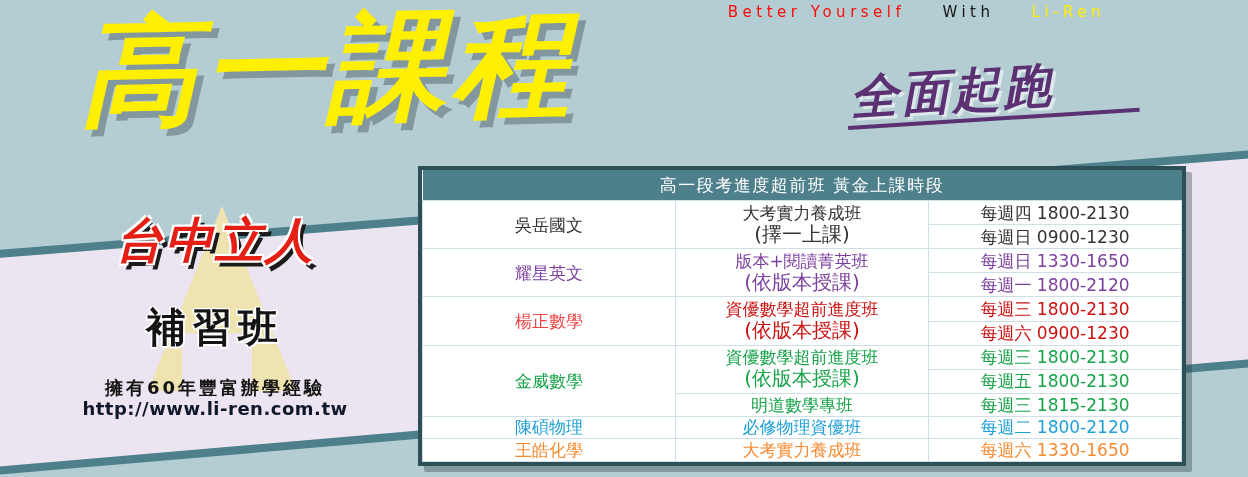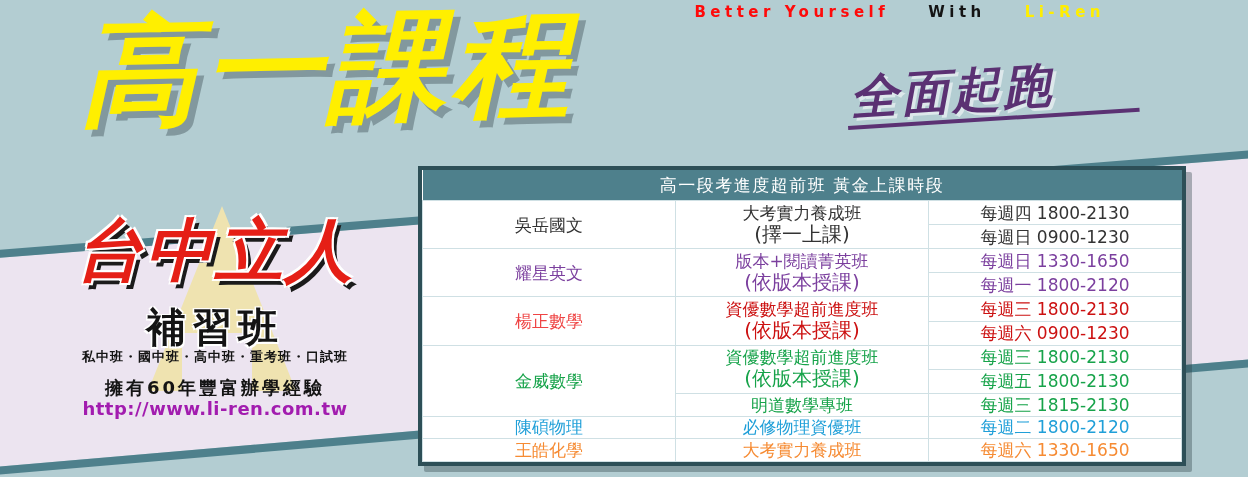--- a/index.html
+++ b/index.html
@@ -27,21 +27,21 @@
   }
   .rule-bot{
     position:absolute;left:-40px;top:470px;width:1340px;height:8px;
     background:#4e808c;transform:rotate(-4.9deg);transform-origin:0 0;
   }
 
   
   .tagline{
     position:absolute;left:0;top:3px;width:1112px;text-align:right;
     padding-right:7px;box-sizing:border-box;
-    font-size:15px;font-weight:bold;letter-spacing:4.5px;white-space:nowrap;
+    font-size:15px;font-weight:normal;letter-spacing:4.5px;white-space:nowrap;
   }
   .tag-red{color:#ff0a0a;}
   .tag-black{color:#141414;}
   .tag-yellow{color:#ffee00;}
 
   
   .headline{
     position:absolute;left:78px;top:14px;
     font-family:"DejaVu Serif","Liberation Serif",serif;
     font-size:118px;line-height:1.0;font-weight:bold;font-style:italic;
@@ -68,42 +68,42 @@
     position:absolute;left:118px;top:8px;width:0;height:0;
     border-left:74px solid transparent;border-right:74px solid transparent;
     border-bottom:185px solid #efe3b0;
   }
   .logo-a-cut{
     position:absolute;left:152px;top:135px;width:70px;height:58px;background:#ece4f0;
   }
   .logo-main{
     position:absolute;left:0;top:18px;width:370px;text-align:center;
     font-family:"DejaVu Serif","Liberation Serif",serif;
-    font-size:68px;font-weight:bold;font-style:italic;color:#e51f16;
+    font-size:48px;font-weight:bold;font-style:italic;color:#e51f16;
     letter-spacing:2px;white-space:nowrap;line-height:1;
     text-shadow:-2px -2px 0 #fff,2px -2px 0 #fff,-2px 2px 0 #fff,
                  2px 2px 0 #fff,5px 6px 0 #1b1b1b;
   }
   .logo-sub{
     position:absolute;left:0;top:102px;width:370px;text-align:center;
     font-family:"DejaVu Serif","Liberation Serif",serif;
     font-size:40px;font-weight:bold;color:#141414;letter-spacing:6px;
     text-shadow:-1.5px -1.5px 0 #fff,1.5px -1.5px 0 #fff,-1.5px 1.5px 0 #fff,1.5px 1.5px 0 #fff;
   }
   .logo-classes{
     position:absolute;left:0;top:150px;width:370px;text-align:center;
     font-size:13px;font-weight:bold;color:#141414;letter-spacing:1px;white-space:nowrap;
   }
   .logo-exp{
     position:absolute;left:0;top:178px;width:370px;text-align:center;
     font-size:18px;font-weight:bold;color:#141414;letter-spacing:3px;white-space:nowrap;
   }
   .logo-url{
     position:absolute;left:0;top:200px;width:370px;text-align:center;
-    font-size:18px;font-weight:bold;color:#a21caf;letter-spacing:.5px;white-space:nowrap;
+    font-size:18px;font-weight:bold;color:#0f172a;letter-spacing:.5px;white-space:nowrap;
   }
 
   
   .table-shadow{
     position:absolute;left:424px;top:172px;width:768px;height:300px;
     background:rgba(40,60,65,.35);border-radius:2px;
   }
   .table-card{
     position:absolute;left:418px;top:166px;width:768px;height:300px;
     background:#ffffff;border:4px solid #2d4f57;box-sizing:border-box;
@@ -144,21 +144,20 @@
 
   <div class="headline">高一課程</div>
   <div class="subhead">全面起跑</div>
   <div class="subhead-rule"></div>
 
   <div class="logo-wrap">
     <div class="logo-a"></div>
     <div class="logo-a-cut"></div>
     <div class="logo-main">台中立人</div>
     <div class="logo-sub">補習班</div>
-    <div class="logo-classes">私中班・國中班・高中班・重考班・口試班</div>
     <div class="logo-exp">擁有60年豐富辦學經驗</div>
     <div class="logo-url">http://www.li-ren.com.tw</div>
   </div>
 
   <div class="table-shadow"></div>
   <div class="table-card">
     <table class="sched">
       <thead>
         <tr>
           <th class="hdr" colspan="3">高一段考進度超前班  黃金上課時段</th>

